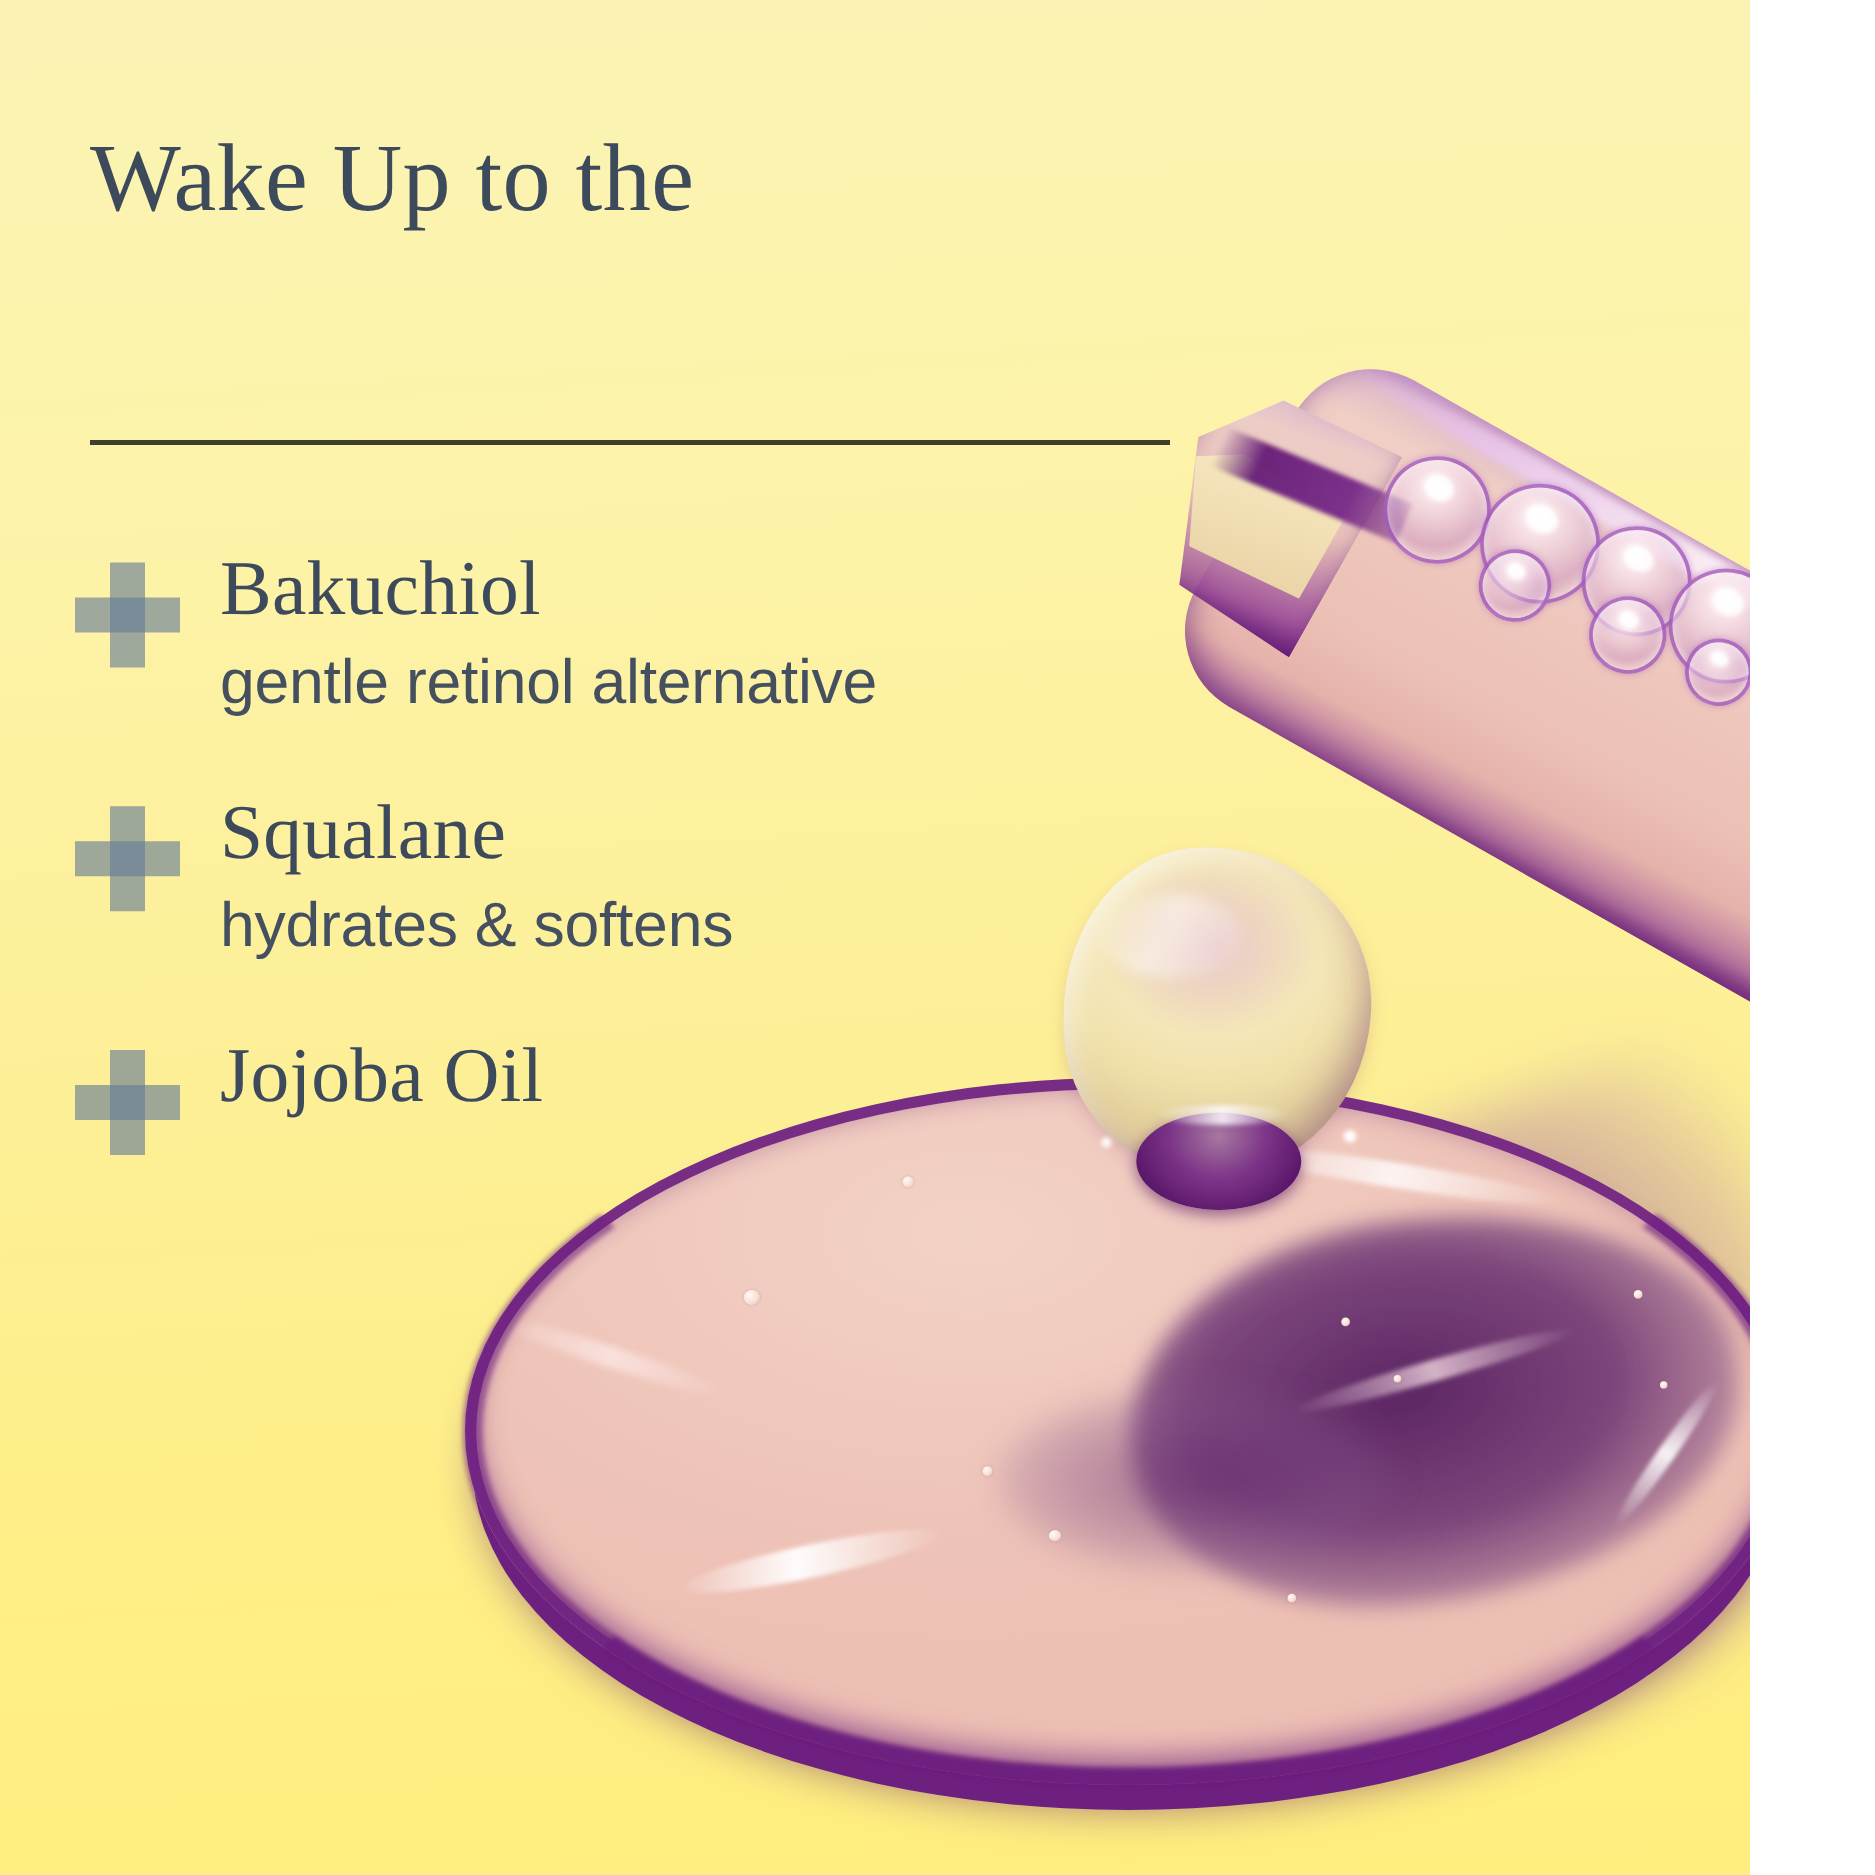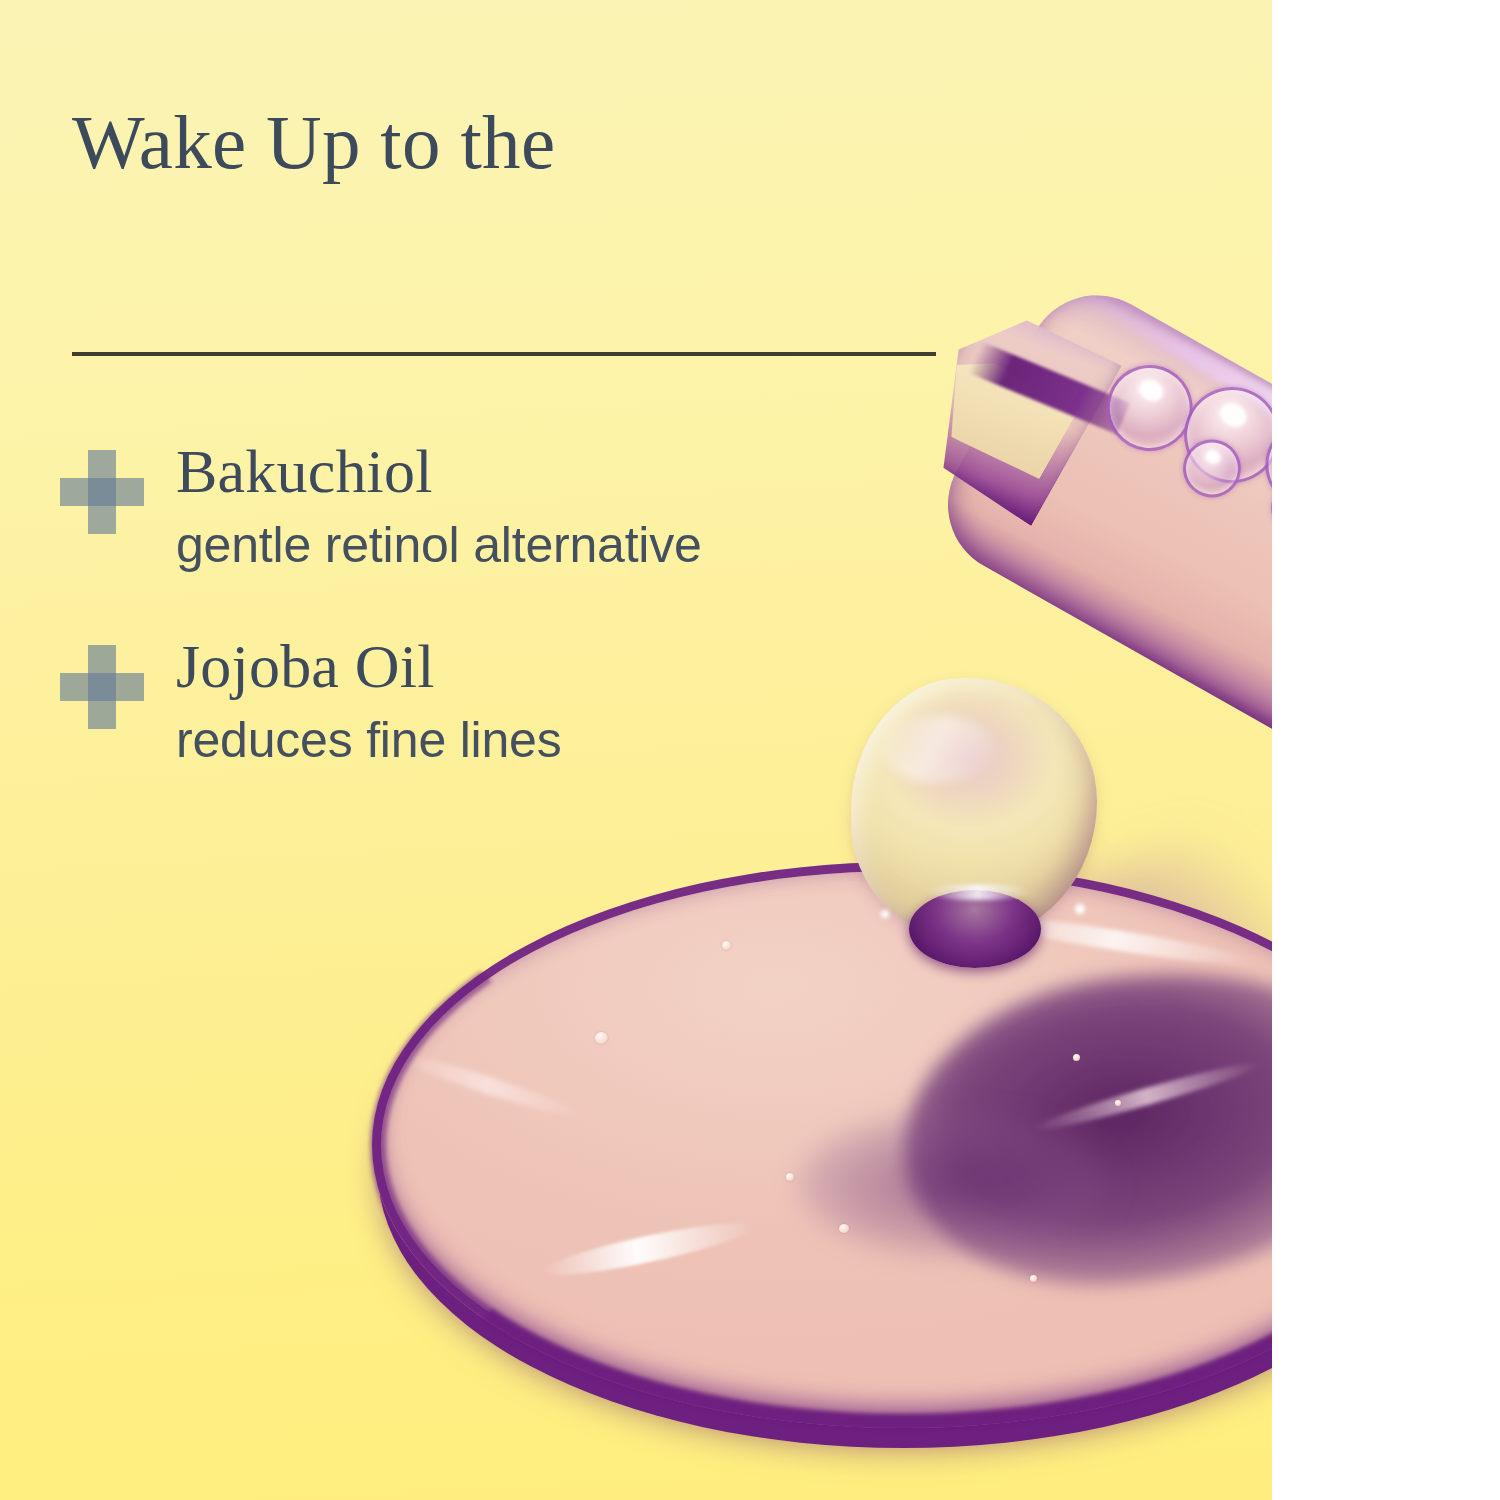--- a/index.html
+++ b/index.html
@@ -6,21 +6,21 @@
 
   html, body {
     width:1500px; height:1500px;
     overflow:hidden;
     font-family:"Liberation Sans", sans-serif;
   }
 
   
   #stage {
     position:relative;
-    width:1272px; height:1500px;
+    width:1400px; height:1500px;
     background:linear-gradient(177deg,#faf3b4 0%,#fdf3a8 28%,#fdef95 58%,#feef85 82%,#ffee7e 100%);
     overflow:hidden;
   }
 
   
   #photo {
     position:absolute; inset:0;
     pointer-events:none;
   }
 
@@ -427,25 +427,32 @@
 
       <div class="feature">
         <span class="plus-icon">
           <i class="v"></i>
             <i class="h"></i>
         </span>
         <div class="feature-title">Bakuchiol</div>
         <div class="feature-sub">gentle retinol alternative</div>
       </div>
 
+      <div class="feature">
+        <span class="plus-icon">
+          <i class="v"></i>
+            <i class="h"></i>
+        </span>
+        <div class="feature-title">Squalane</div>
+        <div class="feature-sub">hydrates &amp; softens</div>
+      </div>
 
       <div class="feature">
         <span class="plus-icon">
           <i class="v"></i>
             <i class="h"></i>
         </span>
         <div class="feature-title">Jojoba Oil</div>
-        <div class="feature-sub">reduces fine lines</div>
       </div>
 
     </div>
   </div>
 </div>
 
 </body></html>

